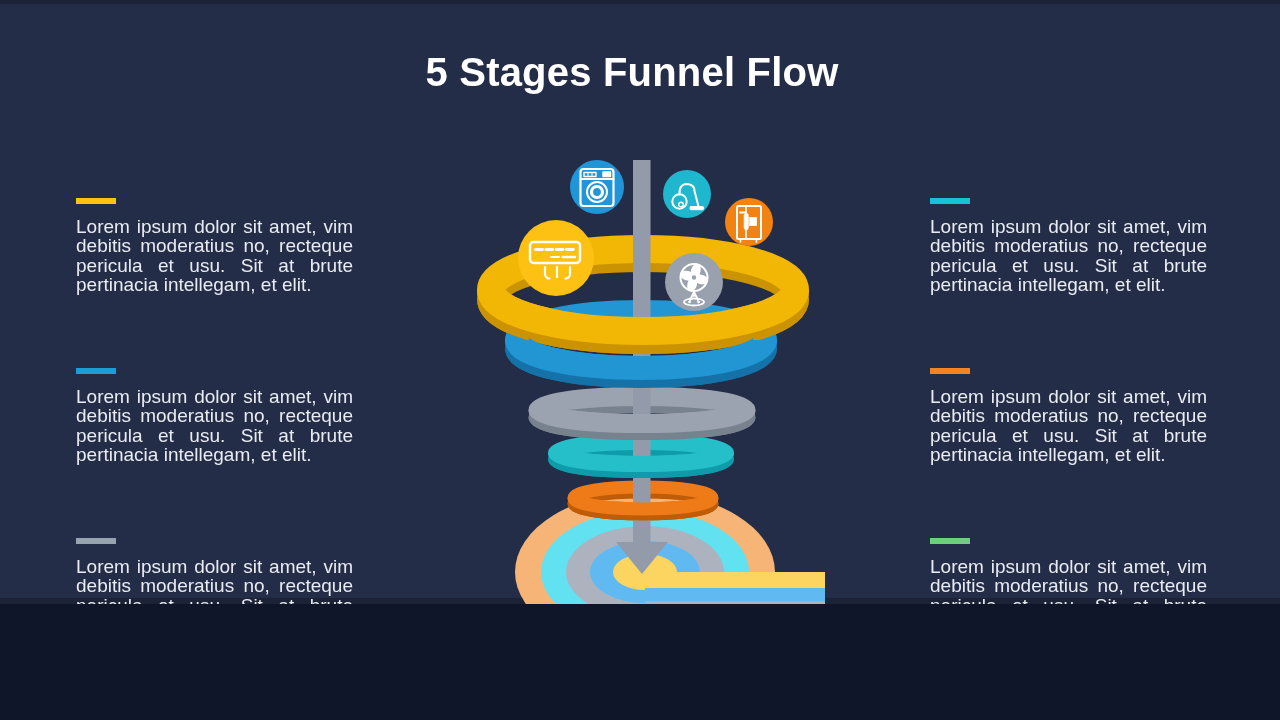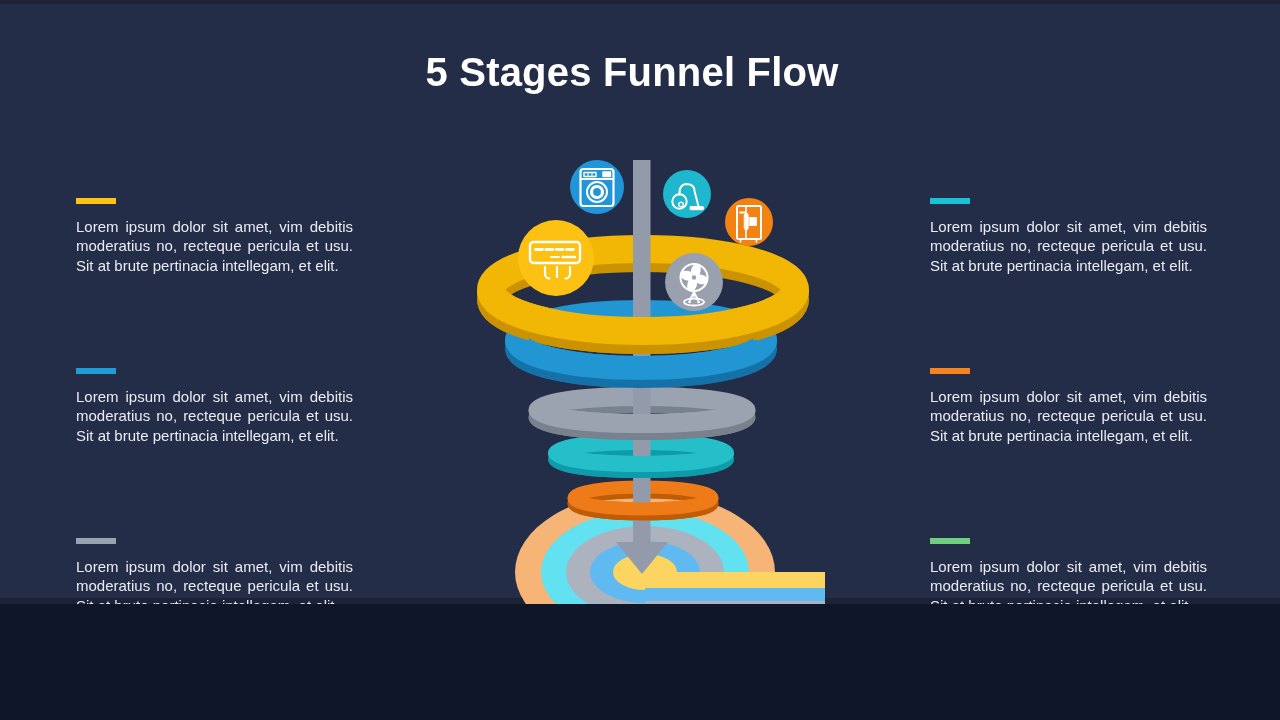--- a/index.html
+++ b/index.html
@@ -6,21 +6,21 @@
   .slide{position:relative;width:1280px;height:604px;overflow:hidden;
          background:var(--bg);font-family:"Liberation Sans",sans-serif;}
   .edge{position:absolute;left:0;right:0;background:var(--edge);}
   .edge.top{top:0;height:4px;}
   .edge.bottom{bottom:0;height:6px;}
   .title{position:absolute;top:50px;left:0;width:100%;text-align:center;
          font-size:40px;font-weight:700;color:var(--title);letter-spacing:.2px;
          transform:translateX(-8px);margin:0;}
   .block{position:absolute;width:277px;}
   .block .bar{width:40px;height:6px;margin:0 2px 13px 0;}
-  .block p{margin:0;font-size:15px;line-height:19.4px;color:var(--text);
+  .block p{margin:0;font-size:19px;line-height:19.4px;color:var(--text);
            text-align:justify;}
   .b1{left:76px;top:198px}.b2{left:76px;top:368px}.b3{left:76px;top:538px}
   .b4{left:930px;top:198px}.b5{left:930px;top:368px}.b6{left:930px;top:538px}
   svg.funnel{position:absolute;left:0;top:0;}
 </style>
 </head>
 <body>
 
 <div class="slide">
   <div class="edge top"></div>

